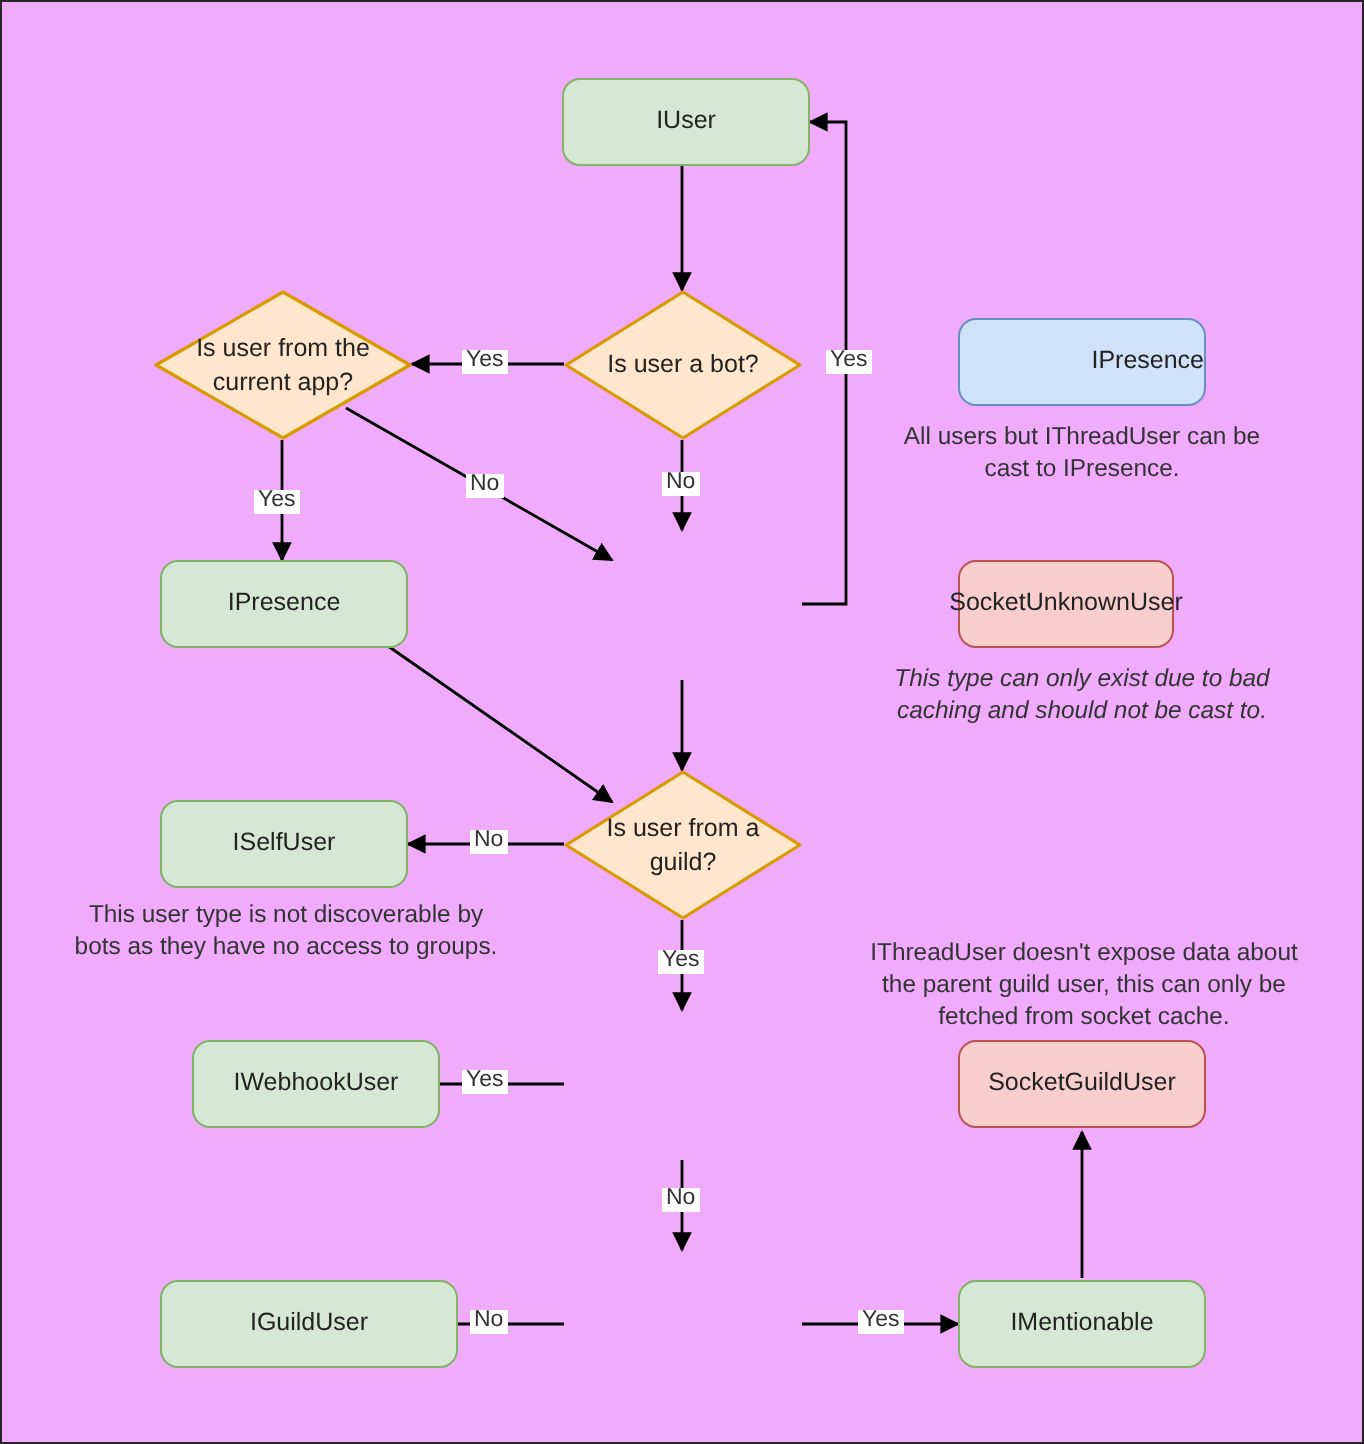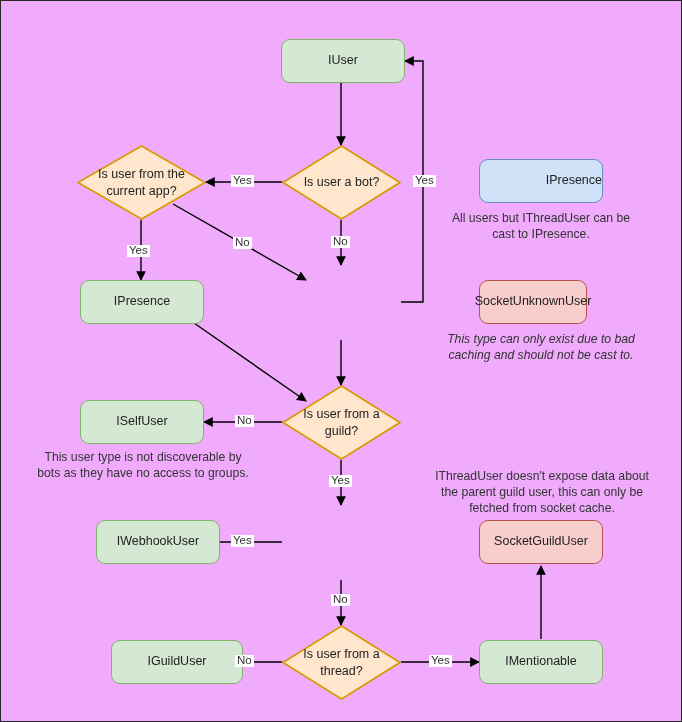--- a/index.html
+++ b/index.html
@@ -176,28 +176,22 @@
 
   <div class="node box green" style="left:79px; top:399px; width:124px; height:44px;">
     <span>ISelfUser</span>
   </div>
 
 
   <div class="node box green" style="left:79px; top:519px; width:124px; height:44px;margin-left:16px;">
     <span>IWebhookUser</span>
   </div>
 
-  <div class="diamond-wrap" style="left:281px; top:624px; width:119px; height:75px;">
-    <svg width="119" height="75">
-      <polygon points="59.5,1 118,37.5 59.5,74 1,37.5" fill="#ffe6cc" stroke="#d79b00" stroke-width="1.6" stroke-linejoin="round"></polygon>
-    </svg>
-    <div class="diamond-label">Is user from a thread?</div>
-  </div>
-
-  <div class="node box green" style="left:79px; top:639px; width:132px; height:44px;margin-left:31px;">
+
+  <div class="node box green" style="left:79px; top:639px; width:149px; height:44px;">
     <span>IGuildUser</span>
   </div>
 
   <div class="node box green" style="left:478px; top:639px; width:124px; height:44px;">
     <span>IMentionable</span>
   </div>
 
 
   <div class="node box blue" style="left:478px; top:158px; width:124px; height:44px;justify-content:flex-end;">
     <span>IPresence</span>

